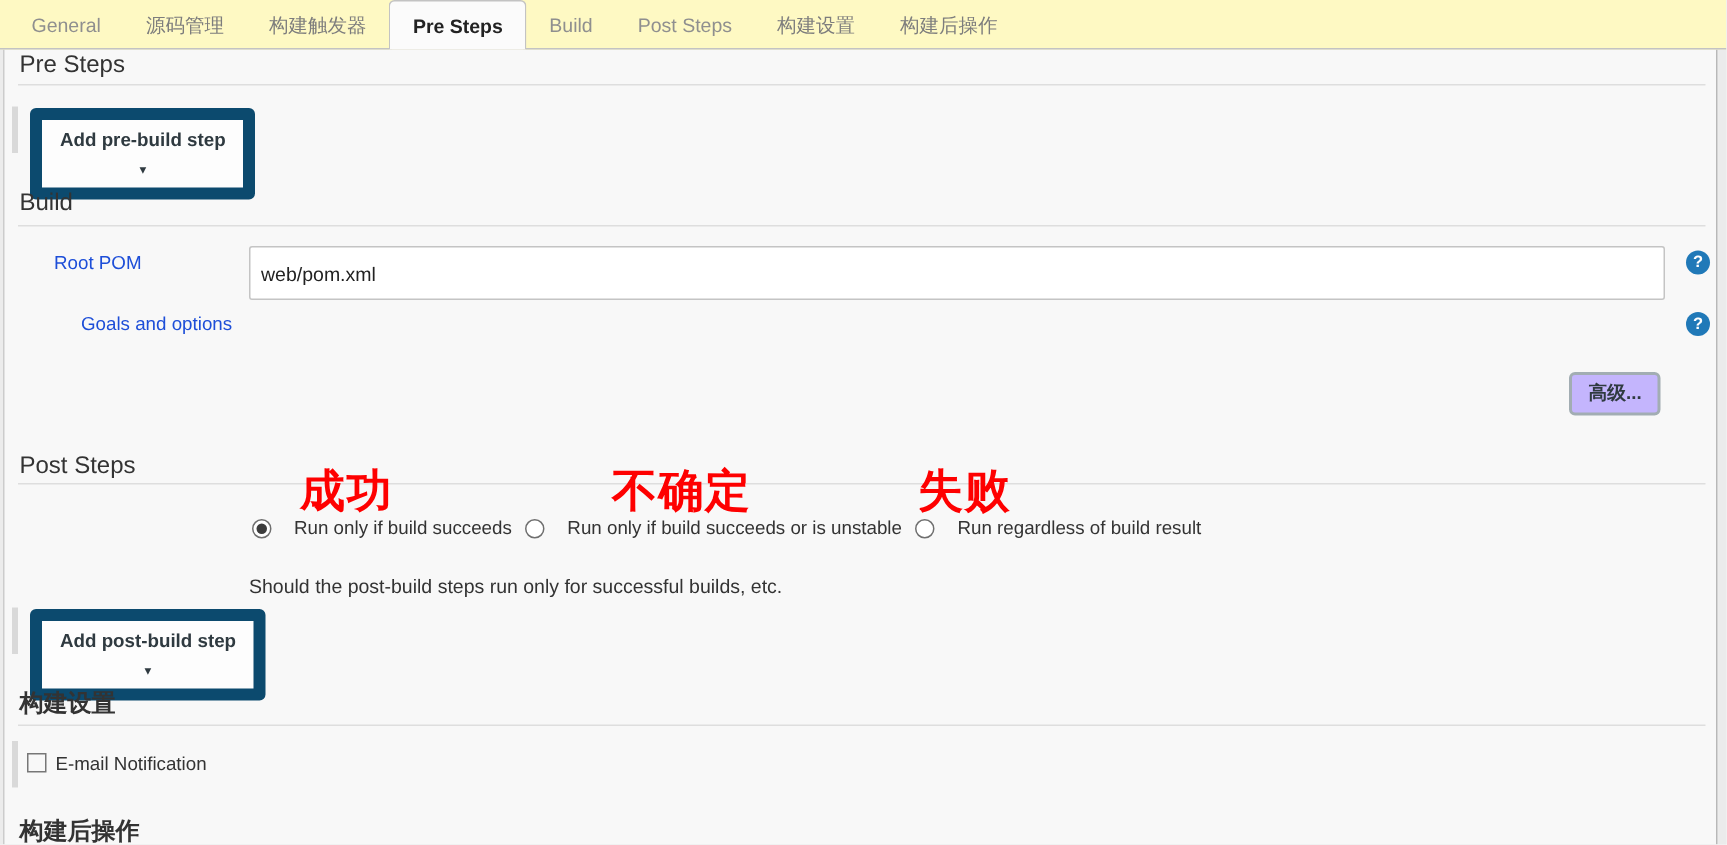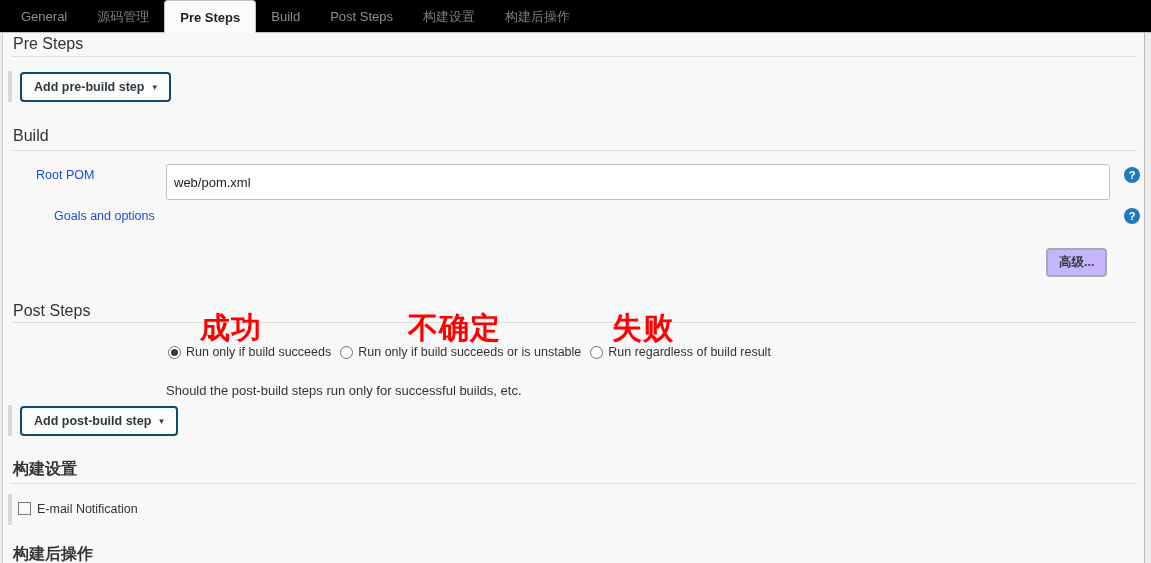--- a/index.html
+++ b/index.html
@@ -1,21 +1,21 @@
 <!DOCTYPE html>
 <html><head>
 <meta charset="utf-8">
 <style>
   * { margin:0; padding:0; box-sizing:border-box; }
   body { background:#ececec; font-family:"Liberation Sans","DejaVu Sans",sans-serif; }
   .screen { position:relative; width:1151px; height:563px; background:#ececec; overflow:hidden; }
 
   
   .tabbar { position:absolute; left:0; top:0; width:1151px; height:33px;
-            background:#000000; border-bottom:1px solid #c3c3c3;
+            background:#fef9c3; border-bottom:1px solid #c3c3c3;
             display:flex; align-items:stretch; padding-left:6px; z-index:6; }
   .tab { height:33px; line-height:33px; padding:0 15px; font-size:13px;
          color:#8f8f8f; cursor:pointer; white-space:nowrap; }
   .tab.cjk { color:#7d7d7d; }
   .tab.active { background:#fbfbfb; color:#222; font-weight:bold;
                 border:1px solid #c3c3c3; border-bottom:none;
                 border-radius:4px 4px 0 0; }
 
   
   .panel { position:absolute; left:2px; top:33px; width:1143px; height:530px;
@@ -24,44 +24,44 @@
   .edge-strip { position:absolute; right:0; top:33px; width:5px; height:530px;
                 background:#ebebeb; }
 
   .section-h { position:absolute; font-size:16px; color:#333; z-index:2; white-space:nowrap; }
   .section-h.cjk { font-weight:bold; }
   .rule { position:absolute; left:12px; width:1125px; height:1px; background:#dedede; z-index:1; }
 
   .handle { position:absolute; width:4px; background:#d9d9d9; }
 
   .add-btn { position:absolute; display:inline-flex; align-items:center; gap:8px;
-             background:#fdfdfd; border:2px solid #0c4a6e; border-radius:4px;
+             background:#fdfdfd; border:8px solid #0c4a6e; border-radius:4px;
              color:#2f3a40; font-weight:bold; font-size:12.5px; padding:6px 12px;
-             cursor:pointer; font-family:inherit; white-space:nowrap; }
+             cursor:pointer; font-family:inherit; white-space:nowrap;flex-direction:column; }
   .caret { font-size:9px; color:#2f3a40; }
 
   .row-label { position:absolute; font-size:12.5px; color:#1d4ed8; white-space:nowrap; }
   .text-input { position:absolute; height:26px; background:#fff;
                 border:1px solid #c4c4c4; border-radius:2px; font-size:13px;
                 color:#222; padding:17px 7px; font-family:inherit; outline:none; }
   .help { position:absolute; width:16px; height:16px; border-radius:50%;
           background:#2079b8; color:#fff; font-size:11px; font-weight:bold;
           text-align:center; line-height:16px; cursor:pointer; }
 
   .adv-btn { position:absolute; left:1046px; top:248px; background:#c4b5fd;
              border:2px solid #a2adb3; border-radius:4px; font-size:12.5px;
              font-weight:bold; color:#2f3a40; padding:4px 11px; cursor:pointer;
              font-family:inherit; }
 
   .annotation { position:absolute; font-size:30px; line-height:31px; color:#fe0000;
                 font-weight:bold; z-index:3; white-space:nowrap; letter-spacing:1px; }
 
   .radio-row { position:absolute; left:168px; top:345px; display:flex;
                align-items:center; gap:9px; font-size:12.5px; color:#333; z-index:2; }
-  .radio-group { display:flex; align-items:center; gap:5px; cursor:pointer; white-space:nowrap;text-align:center; }
+  .radio-group { display:flex; align-items:center; gap:15px; cursor:pointer; white-space:nowrap;text-align:center; }
   .radio { width:13px; height:13px; border:1px solid #6f6f6f; border-radius:50%;
            background:#fff; position:relative; flex:0 0 auto; }
   .radio.selected::after { content:""; position:absolute; left:2px; top:2px;
            width:7px; height:7px; border-radius:50%; background:#3c3c3c; }
 
   .desc { position:absolute; left:166px; top:383px; font-size:13px; color:#333; white-space:nowrap; }
 
   .checkbox { position:absolute; left:18px; top:502px; width:13px; height:13px;
               border:1px solid #777; background:#f8f8f8; cursor:pointer; }
   .check-label { position:absolute; left:37px; top:502px; font-size:12.5px; color:#333;
@@ -71,20 +71,21 @@
 <body>
 
 <div class="screen">
 
   <div class="panel"></div>
   <div class="edge-strip"></div>
 
   <div class="tabbar">
     <div class="tab">General</div>
     <div class="tab cjk">源码管理</div>
+    <div class="tab cjk">构建触发器</div>
     <div class="tab active">Pre Steps</div>
     <div class="tab">Build</div>
     <div class="tab">Post Steps</div>
     <div class="tab cjk">构建设置</div>
     <div class="tab cjk">构建后操作</div>
   </div>
 
   <div class="section-h" style="left:13px; top:35px;">Pre Steps</div>
   <div class="rule" style="top:56px;"></div>
 

